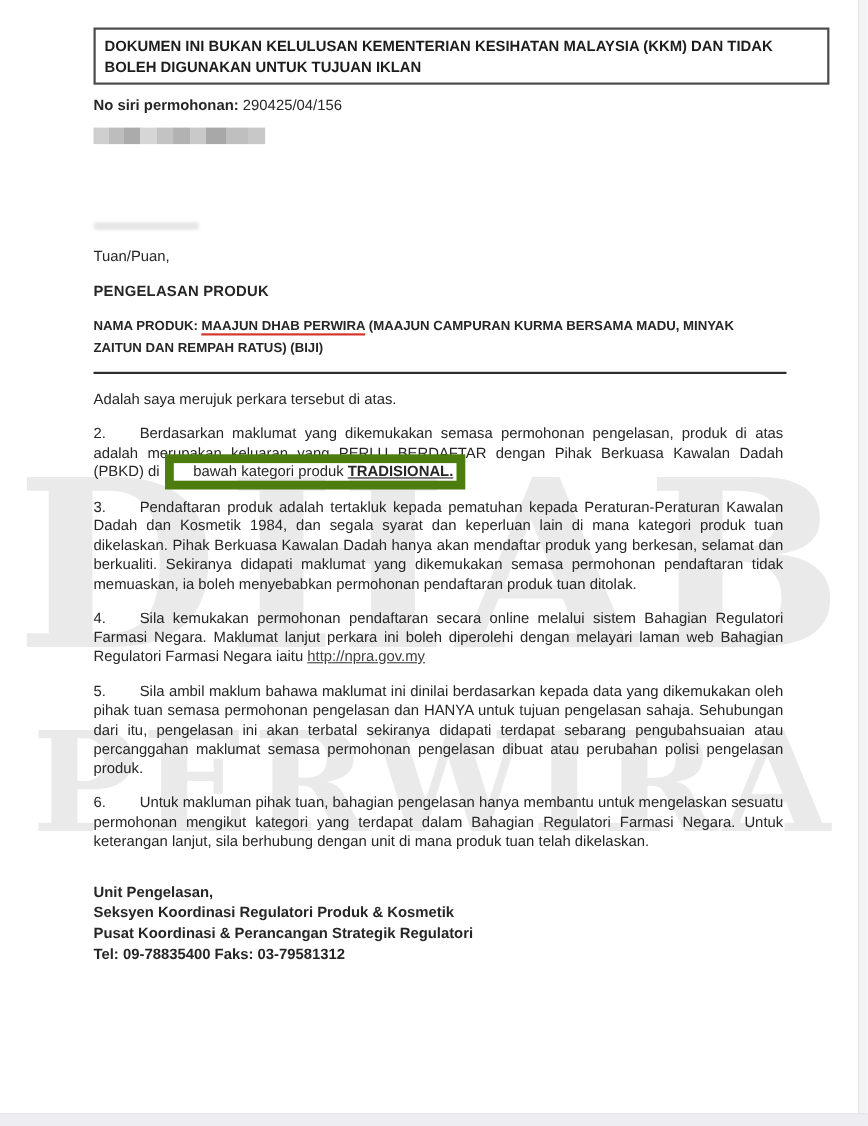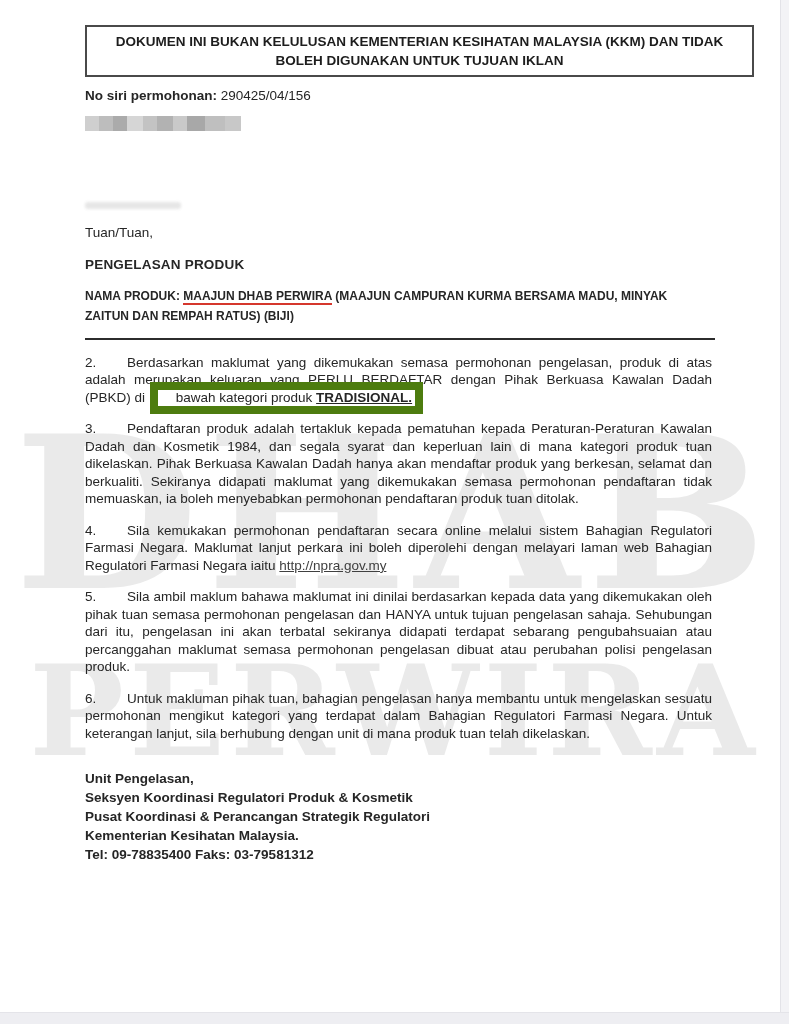--- a/index.html
+++ b/index.html
@@ -27,21 +27,21 @@
     font-family:"DejaVu Serif", serif;font-weight:bold;
     text-align:center;user-select:none;
   }
   .wm-line1{position:absolute;top:408px;left:0;width:100%;font-size:212px;line-height:1;letter-spacing:8px;}
   .wm-line2{position:absolute;top:648px;left:0;width:100%;font-size:126px;line-height:1;letter-spacing:5px;}
   
   .content{position:absolute;left:85px;top:25px;width:627px;z-index:1;}
   .notice-box{
     width:649px;border:2px solid #4a4a4a;
     padding:5px 8px;margin-left:0;
-    text-align:center;font-weight:bold;font-size:13.5px;line-height:1.42;
+    text-align:left;font-weight:bold;font-size:13.5px;line-height:1.42;
     color:#1d1d1d;
   }
   .serial{margin-top:11px;font-size:13.5px;}
   .serial .lbl{font-weight:bold;}
   .redaction{
     margin-top:13px;width:156px;height:15px;
     background:linear-gradient(90deg,
       #cfcfcf 0 14px,#bdbdbd 14px 28px,#ababab 28px 42px,#d6d6d6 42px 58px,
       #c3c3c3 58px 72px,#b2b2b2 72px 88px,#c9c9c9 88px 102px,#a8a8a8 102px 120px,
       #bfbfbf 120px 140px,#c8c8c8 140px 156px);
@@ -83,30 +83,31 @@
     <div class="notice-box">DOKUMEN INI BUKAN KELULUSAN KEMENTERIAN KESIHATAN MALAYSIA (KKM) DAN TIDAK BOLEH DIGUNAKAN UNTUK TUJUAN IKLAN</div>
 
     <div class="serial">
       <span class="lbl">No siri permohonan:</span><span> 290425/04/156</span>
     </div>
 
     <div class="redaction"></div>
 
     <div class="blur-line"></div>
 
-    <div class="salutation">Tuan/Tuan,</div>
+    <div class="salutation">Tuan/Puan,</div>
 
     <div class="subject">PENGELASAN PRODUK</div>
 
     <div class="product">
       <span>NAMA PRODUK: </span><span class="uline">MAAJUN DHAB PERWIRA</span><span> (MAAJUN CAMPURAN KURMA BERSAMA MADU, MINYAK ZAITUN DAN REMPAH RATUS) (BIJI)</span>
     </div>
 
     <hr class="rule">
 
+    <div class="para">Adalah saya merujuk perkara tersebut di atas.</div>
 
     <div class="para">
       <span class="pnum">2.</span><span>Berdasarkan maklumat yang dikemukakan semasa permohonan pengelasan, produk di atas adalah merupakan keluaran yang PERLU BERDAFTAR dengan Pihak Berkuasa Kawalan Dadah (PBKD) di </span><span class="redbox"><span>bawah kategori produk </span><span class="bold-u">TRADISIONAL.</span></span>
     </div>
 
     <div class="para">
       <span class="pnum">3.</span><span>Pendaftaran produk adalah tertakluk kepada pematuhan kepada Peraturan-Peraturan Kawalan Dadah dan Kosmetik 1984, dan segala syarat dan keperluan lain di mana kategori produk tuan dikelaskan. Pihak Berkuasa Kawalan Dadah hanya akan mendaftar produk yang berkesan, selamat dan berkualiti. Sekiranya didapati maklumat yang dikemukakan semasa permohonan pendaftaran tidak memuaskan, ia boleh menyebabkan permohonan pendaftaran produk tuan ditolak.</span>
     </div>
 
     <div class="para">
@@ -118,21 +119,20 @@
     </div>
 
     <div class="para">
       <span class="pnum">6.</span><span>Untuk makluman pihak tuan, bahagian pengelasan hanya membantu untuk mengelaskan sesuatu permohonan mengikut kategori yang terdapat dalam Bahagian Regulatori Farmasi Negara. Untuk keterangan lanjut, sila berhubung dengan unit di mana produk tuan telah dikelaskan.</span>
     </div>
 
     <div class="signature">
       <div>Unit Pengelasan,</div>
       <div>Seksyen Koordinasi Regulatori Produk &amp; Kosmetik</div>
       <div>Pusat Koordinasi &amp; Perancangan Strategik Regulatori</div>
-      <div>Kementerian Kesihatan Malaysia.</div>
       <div>Tel: 09-78835400 Faks: 03-79581312</div>
     </div>
 
   </div>
 
   <div class="edge-right"></div>
   <div class="edge-bottom"></div>
 
 </div>
 

